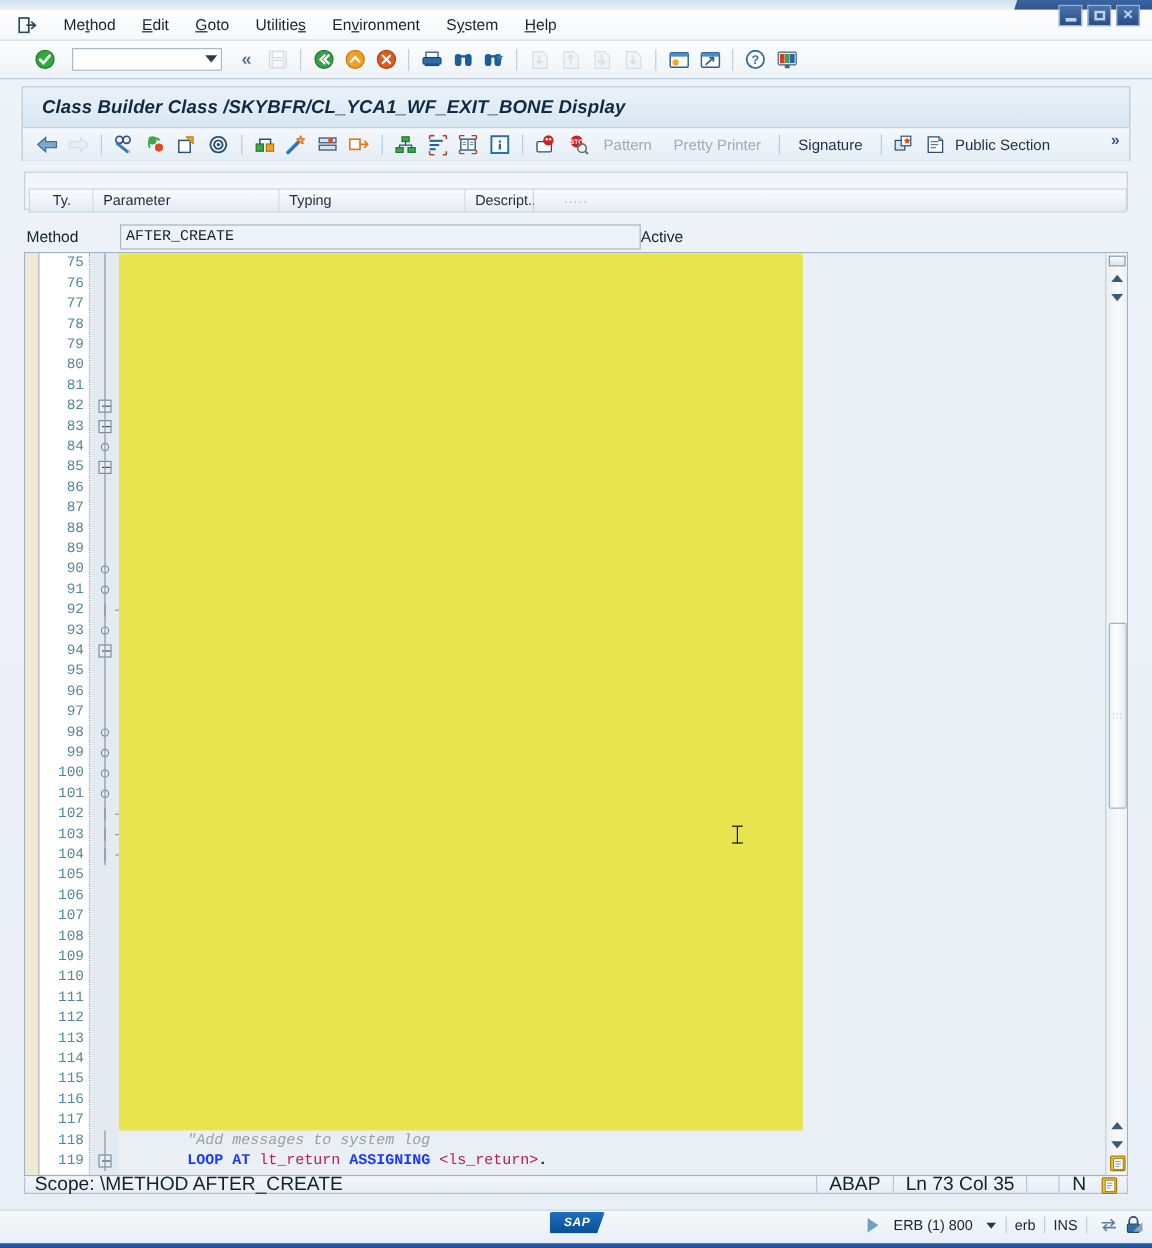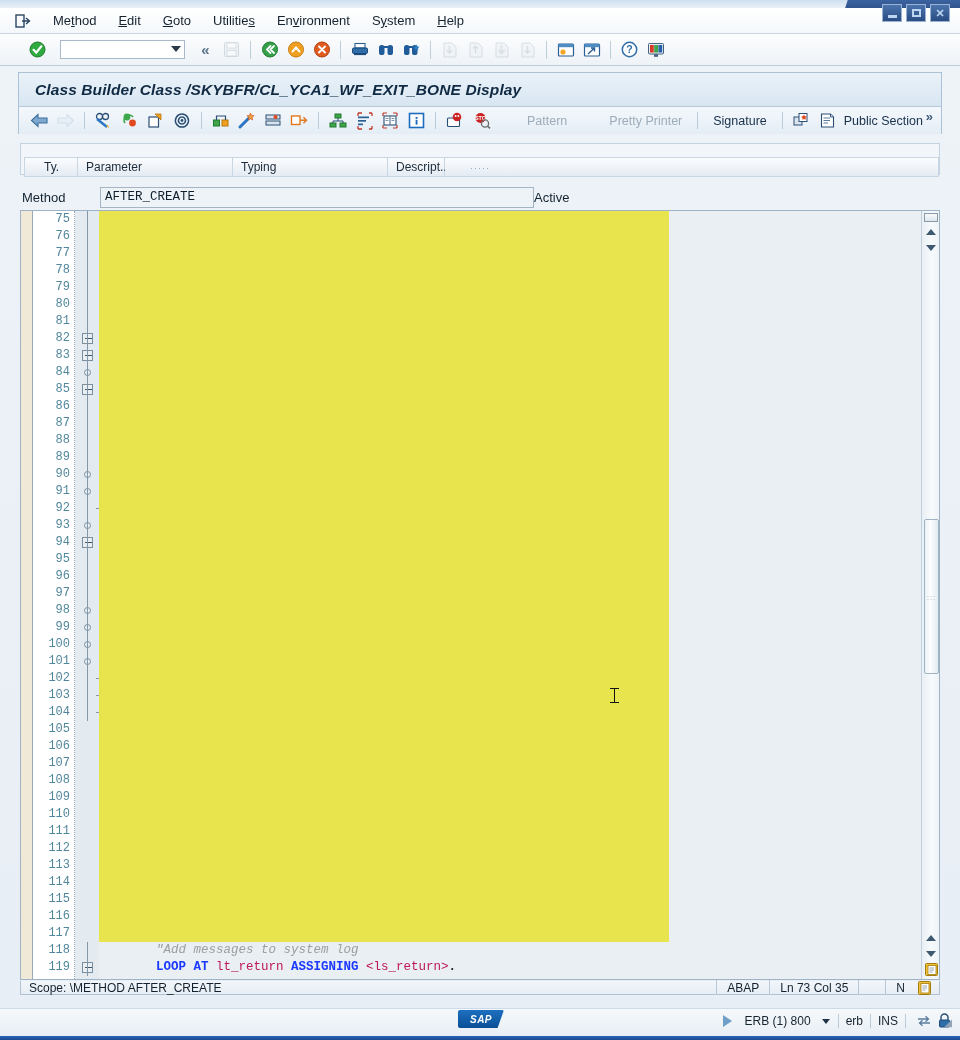--- a/index.html
+++ b/index.html
@@ -102,21 +102,21 @@
   }
   
   .apptoolbar{
     height:27px; display:flex; align-items:center; padding-left:8px; gap:2px;
     background: linear-gradient(180deg,#f4f8fc 0%, #e4edf5 100%);
     position:relative;
   }
   .abtn{width:24px;height:22px;display:flex;align-items:center;justify-content:center;cursor:pointer;}
   .abtn.dis{opacity:.35;cursor:default;}
   .atext{font-size:12.5px;color:#18304a;padding:2px 8px;cursor:pointer;white-space:nowrap;}
-  .atext.dis{color:#9dacba;cursor:default;margin-left:24px;}
+  .atext.dis{color:#9dacba;cursor:default;}
   .asep{width:1px;height:17px;background:#b9cbdb;margin:0 5px;}
   .chev{position:absolute;right:8px;top:2px;font-size:13px;color:#3d5a77;font-weight:bold;cursor:pointer;}
 
   
   .paramgrid{
     position:absolute; left:20px; top:143px; width:920px; height:32px;
     background:#f2f6fa; border:1px solid #c3d2e1;
   }
   .pg-head{ display:flex; height:20px; margin:13px 0 0 3px;}
   .pg-cell{
@@ -216,21 +216,21 @@
   }
   .vs-grip{position:absolute;left:50%;top:50%;transform:translate(-50%,-50%);
     font-size:7px;color:#93a6b6;letter-spacing:1px;}
   .vs-bottomicon{position:absolute;left:2px;bottom:2px;width:15px;height:15px;cursor:pointer;}
 
   
   .editorstatus{
     position:absolute; left:20px; top:981px; width:920px; height:14px;
     background:linear-gradient(180deg,#f2f6fa 0%,#e6edf4 100%);
     border:1px solid #b0c2d3; border-top:none;
-    display:flex; align-items:center; font-size:12px; color:#14222f;justify-content:space-between;
+    display:flex; align-items:center; font-size:16px; color:#14222f;justify-content:space-between;
   }
   .es-scope{ padding-left:8px; flex:1;}
   .es-sep{width:1px;height:15px;background:#b7c7d6;}
   .es-cell{ padding:0 10px; white-space:nowrap;}
   .es-icon{ width:18px;height:18px; margin-right:4px; display:flex;align-items:center;justify-content:center;}
 
   
   .footer{
     position:absolute; left:0; top:1008px; width:960px; height:28px;
     background:linear-gradient(180deg,#f6f9fb 0%,#e7eef5 100%);

